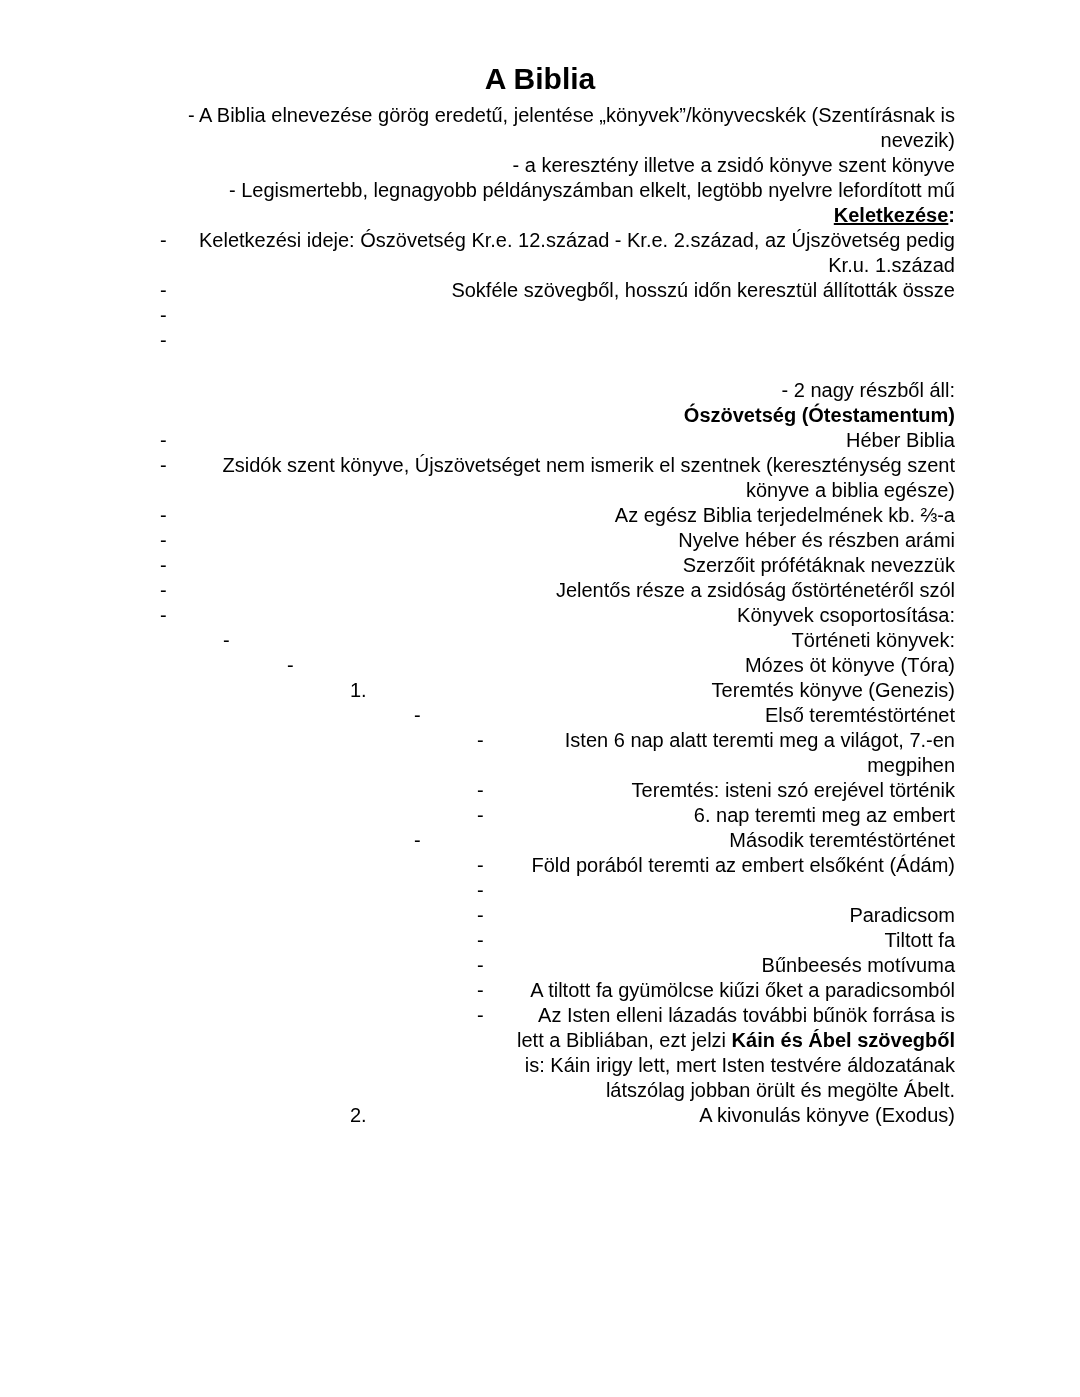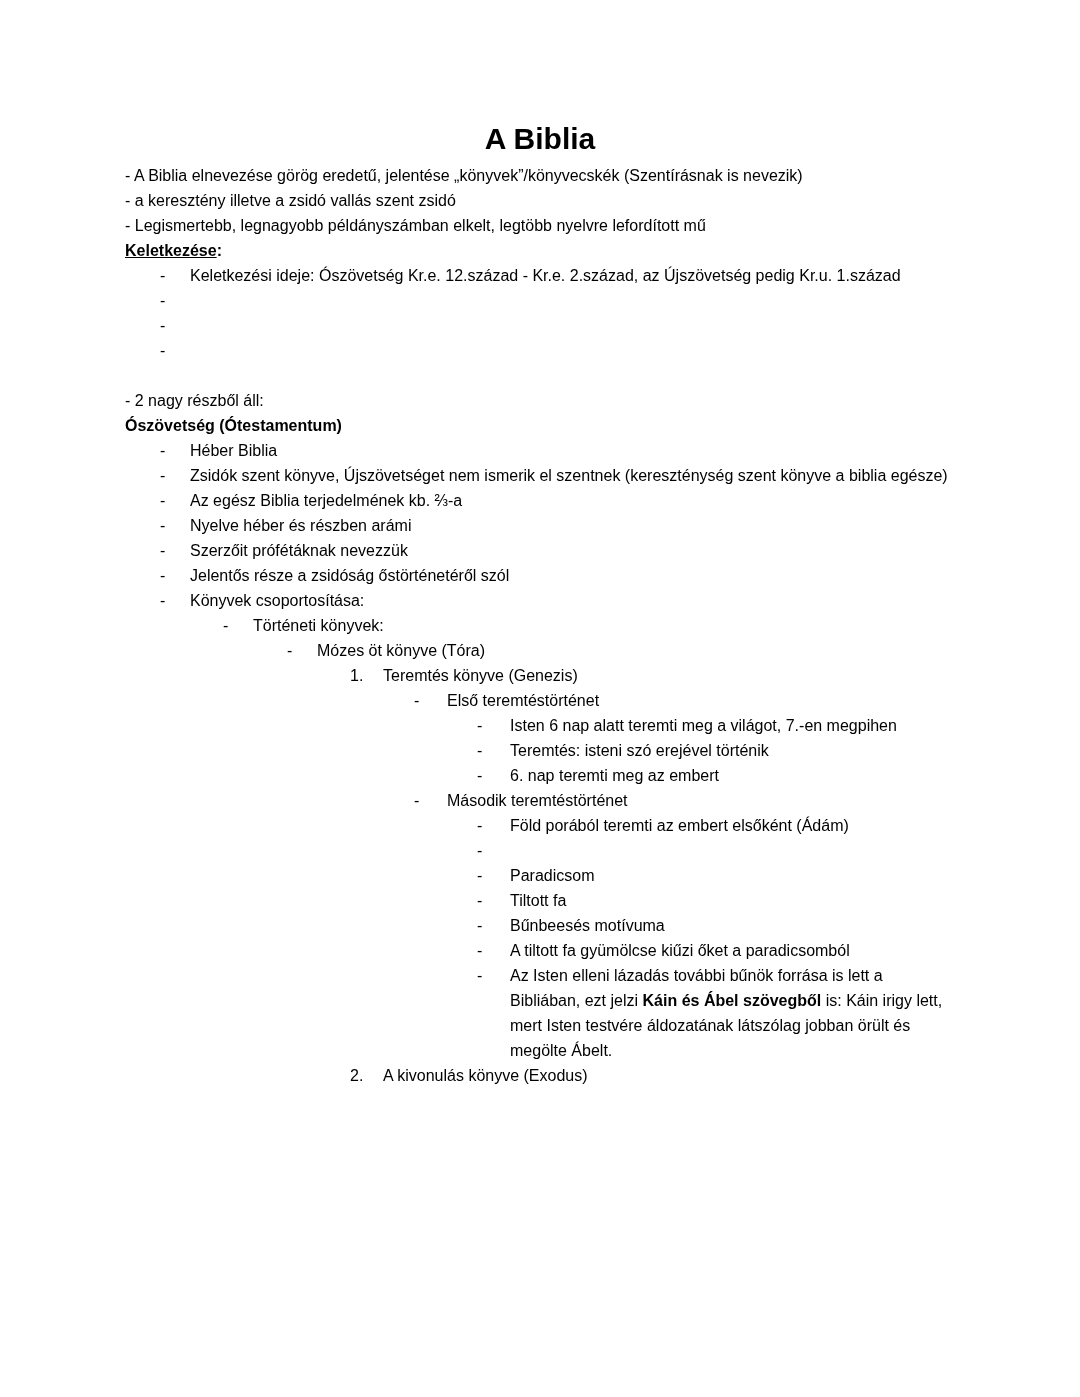--- a/index.html
+++ b/index.html
@@ -9,32 +9,33 @@
     height: 1397px;
     font-family: "Liberation Sans", sans-serif;
     color: #000000;
     overflow: hidden;
   }
   .page {
     position: relative;
     width: 1080px;
     height: 1397px;
     background: #ffffff;
-    padding: 120px 125px 0 125px;
+    padding: 60px 125px 0 125px;
   }
   .doc-title {
     text-align: center;
     font-size: 30px;
     font-weight: 700;
     line-height: 38px;
     margin-bottom: 5px;
   }
   .doc-body {
-    font-size: 16px;
+    font-size: 20px;
     line-height: 25px;
+    text-align: right;
   }
   .doc-line {
     position: relative;
     min-height: 25px;
   }
   .marker { position: absolute; }
   .lvl-0 { padding-left: 0; }
   .lvl-1 { padding-left: 65px; }
   .lvl-1 > .marker { left: 35px; }
   .lvl-2 { padding-left: 128px; }
@@ -50,25 +51,25 @@
   .seg.b { font-weight: 700; }
   .seg.u { text-decoration: underline; margin-top: 28px; }
 </style>
 </head>
 <body>
 
 <div class="page">
   <h1 class="doc-title">A Biblia</h1>
   <div class="doc-body">
       <div class="doc-line lvl-0"><span class="seg">- A Biblia elnevezése görög eredetű, jelentése „könyvek”/könyvecskék (Szentírásnak is nevezik)</span></div>
-      <div class="doc-line lvl-0"><span class="seg">- a keresztény illetve a zsidó vallás szent zsidó</span></div>
+      <div class="doc-line lvl-0"><span class="seg">- a keresztény illetve a zsidó könyve szent könyve</span></div>
       <div class="doc-line lvl-0"><span class="seg">- Legismertebb, legnagyobb példányszámban elkelt, legtöbb nyelvre lefordított mű</span></div>
       <div class="doc-line lvl-0"><span class="seg b u">Keletkezése</span><span class="seg b">:</span></div>
       <div class="doc-line lvl-1"><span class="marker">-</span><span class="seg">Keletkezési ideje: Ószövetség Kr.e. 12.század - Kr.e. 2.század, az Újszövetség pedig Kr.u. 1.század</span></div>
-      <div class="doc-line lvl-1"><span class="marker">-</span></div>
+      <div class="doc-line lvl-1"><span class="marker">-</span><span class="seg">Sokféle szövegből, hosszú időn keresztül állították össze</span></div>
       <div class="doc-line lvl-1"><span class="marker">-</span></div>
       <div class="doc-line lvl-1"><span class="marker">-</span></div>
       <div class="doc-line lvl-0">&nbsp;</div>
       <div class="doc-line lvl-0"><span class="seg">- 2 nagy részből áll:</span></div>
       <div class="doc-line lvl-0"><span class="seg b">Ószövetség (Ótestamentum)</span></div>
       <div class="doc-line lvl-1"><span class="marker">-</span><span class="seg">Héber Biblia</span></div>
       <div class="doc-line lvl-1"><span class="marker">-</span><span class="seg">Zsidók szent könyve, Újszövetséget nem ismerik el szentnek (kereszténység szent könyve a biblia egésze)</span></div>
       <div class="doc-line lvl-1"><span class="marker">-</span><span class="seg">Az egész Biblia terjedelmének kb. ⅔-a</span></div>
       <div class="doc-line lvl-1"><span class="marker">-</span><span class="seg">Nyelve héber és részben arámi</span></div>
       <div class="doc-line lvl-1"><span class="marker">-</span><span class="seg">Szerzőit prófétáknak nevezzük</span></div>

